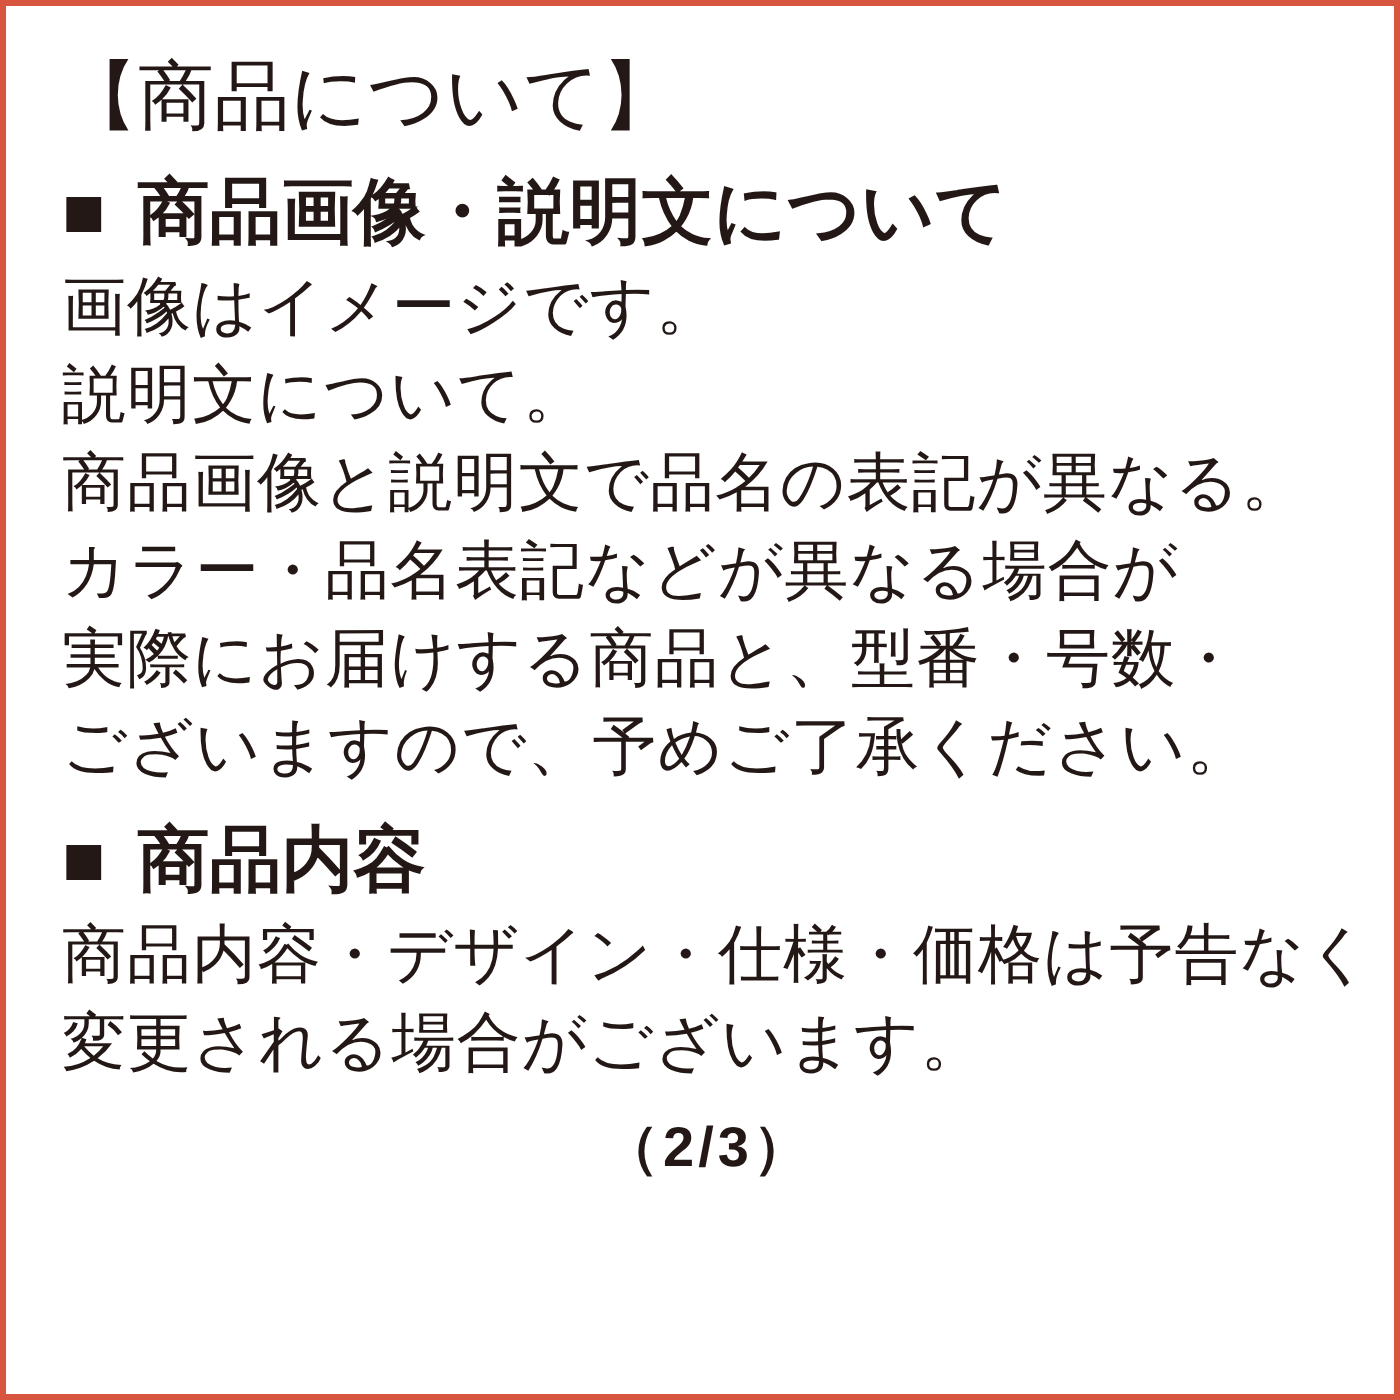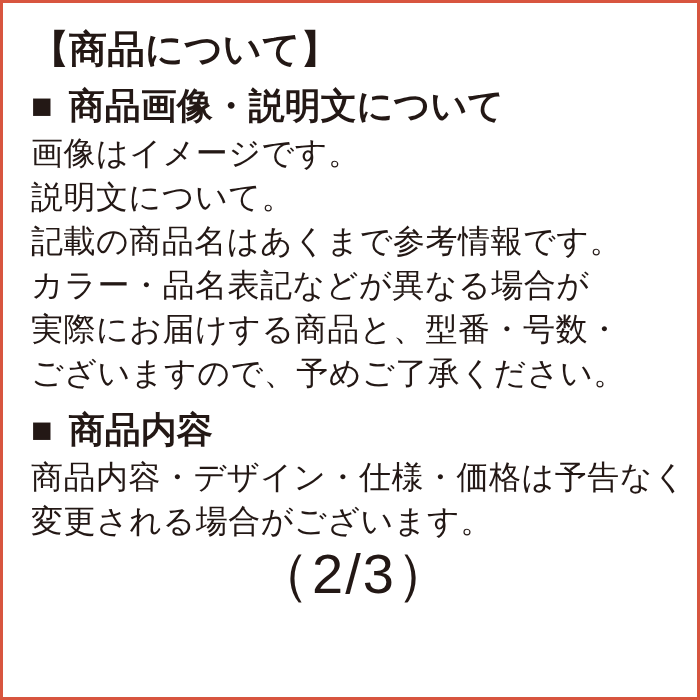--- a/index.html
+++ b/index.html
@@ -21,21 +21,21 @@
     height: 700px;
     border: 3px solid var(--border, #d8553f);
     background: var(--background, #ffffff);
     overflow: hidden;
   }
   .content {
     padding: 22px 20px 0 28px;
   }
   .page-title {
     font-size: 38px;
-    font-weight: bold;
+    font-weight: normal;
     line-height: 48px;
     margin-bottom: 10px;
     white-space: nowrap;
   }
   .section-heading {
     font-size: 36px;
     font-weight: bold;
     line-height: 46px;
     margin: 4px 0 2px 0;
     white-space: nowrap;
@@ -50,43 +50,43 @@
     font-size: 32px;
     line-height: 44px;
     letter-spacing: 0.5px;
     white-space: nowrap;
   }
   .section-2 .section-heading {
     margin-top: 12px;
   }
   .page-indicator {
     text-align: center;
-    font-size: 56px;
-    font-weight: normal;
+    font-size: 28px;
+    font-weight: bold;
     line-height: 50px;
     margin-top: 6px;
     letter-spacing: 2px;
   }
 </style>
 </head>
 <body>
 
 <div class="frame">
   <div class="content">
 
     <div class="page-title">【商品について】</div>
 
     <div class="section-1">
       <div class="section-heading">
         <span class="black-square">■</span>
         <span>商品画像・説明文について</span>
       </div>
       <div class="body-line">画像はイメージです。</div>
       <div class="body-line">説明文について。</div>
-      <div class="body-line">記載の商品名はあくまで参考情報です。</div>
+      <div class="body-line">商品画像と説明文で品名の表記が異なる。</div>
       <div class="body-line">カラー・品名表記などが異なる場合が</div>
       <div class="body-line">実際にお届けする商品と、型番・号数・</div>
       <div class="body-line">ございますので、予めご了承ください。</div>
     </div>
 
     <div class="section-2">
       <div class="section-heading">
         <span class="black-square">■</span>
         <span>商品内容</span>
       </div>

